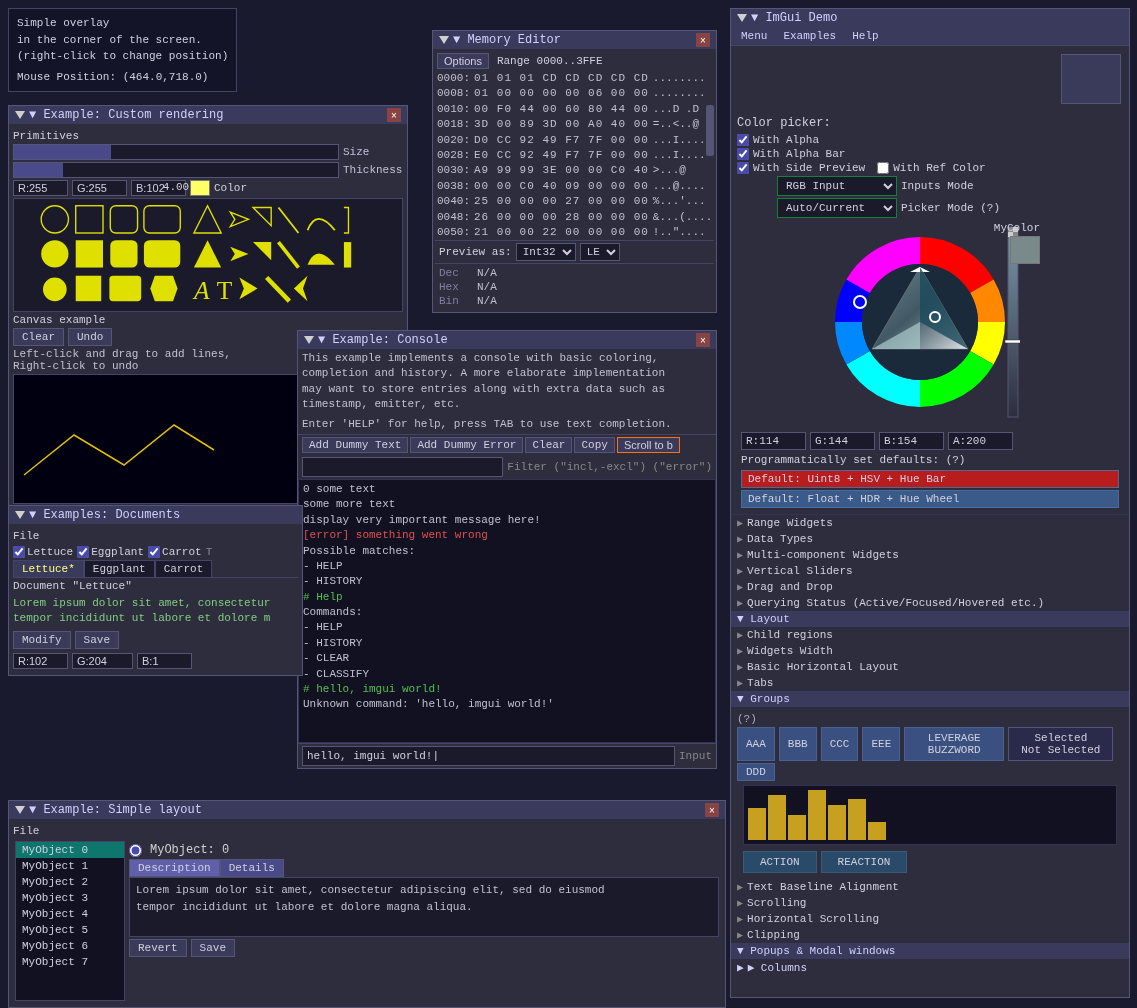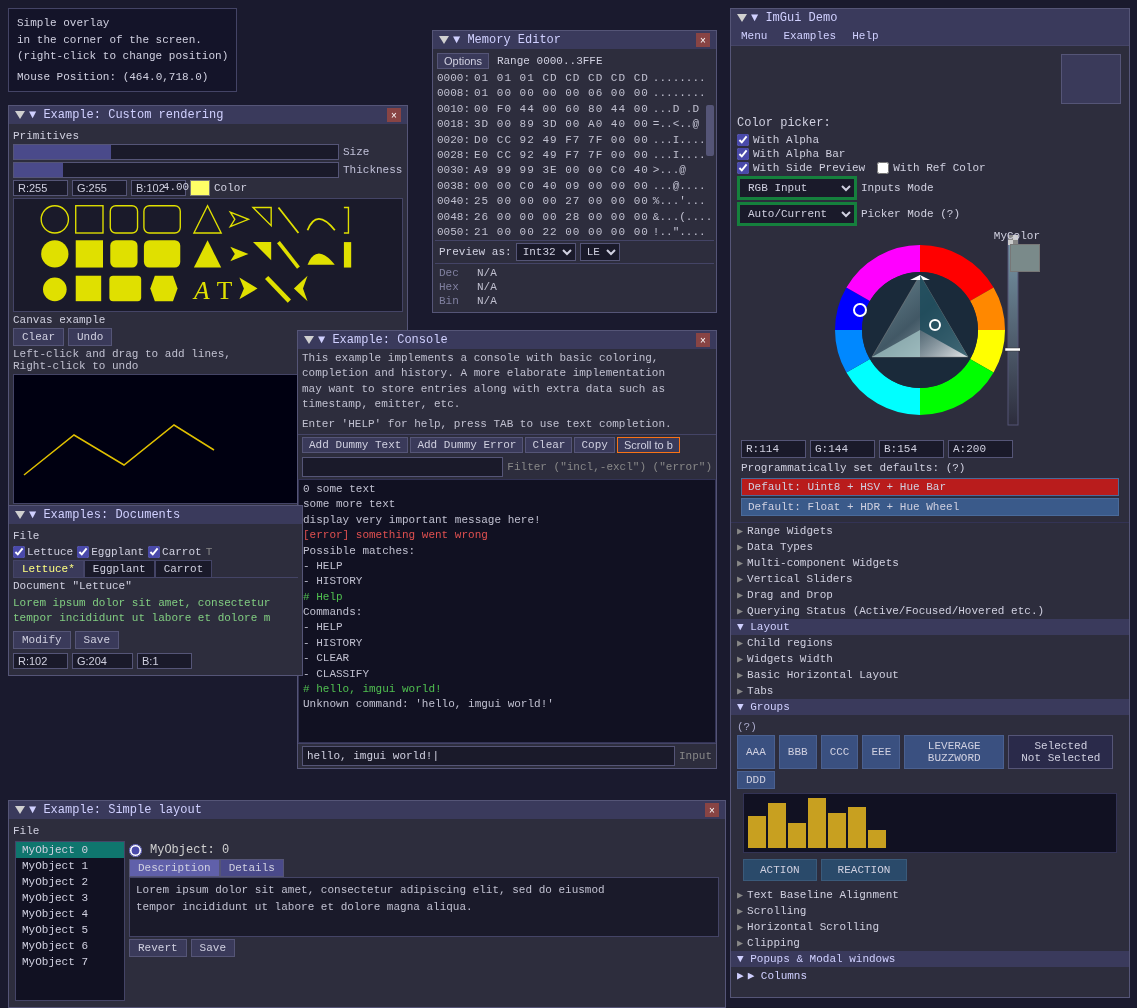--- a/index.html
+++ b/index.html
@@ -587,26 +587,27 @@
 
     .dropdown-row {
       display: flex;
       align-items: center;
       gap: 4px;
       margin: 2px 0;
     }
 
     .imgui-select {
       background: #1a1a2a;
-      border: 3px solid #15803d;
+      border: 1px solid #15803d;
       color: #d0d0e0;
       padding: 2px 4px;
       font-size: 11px;
       font-family: 'Courier New', monospace;
       flex: 1;
+      margin-left: 40px;
     }
 
     .dropdown-label {
       font-size: 11px;
       color: #d0d0e0;
       min-width: 80px;
     }
 
     
     .rgba-row {

